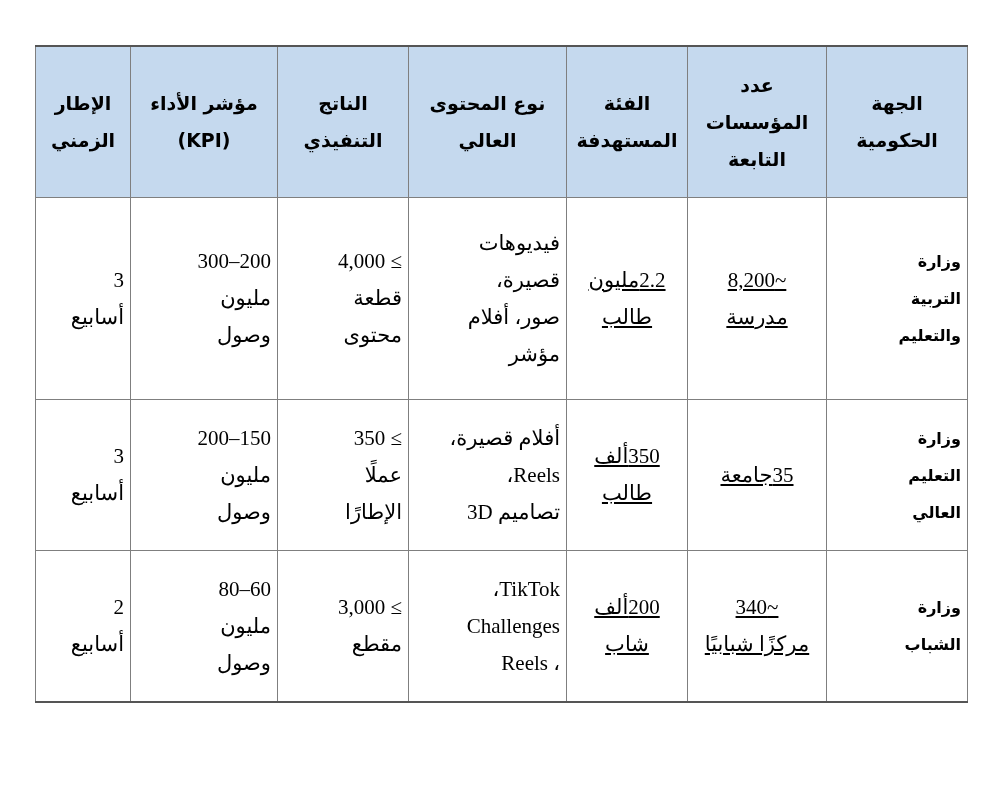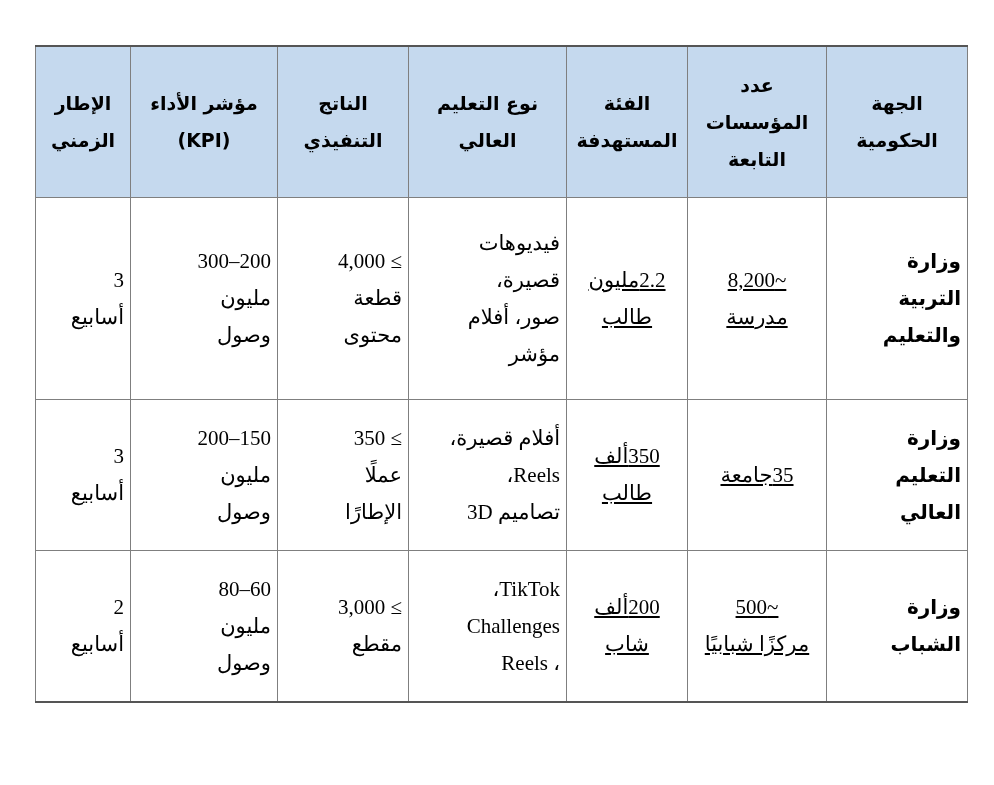--- a/index.html
+++ b/index.html
@@ -30,21 +30,21 @@
       font-family: "DejaVu Sans", "Liberation Sans", sans-serif;
       font-weight: bold;
       font-size: 19px;
       text-align: center;
       height: 138px;
     }
     .hdr-line { display: block; }
     td.entity {
       font-family: "DejaVu Sans", "Liberation Sans", sans-serif;
       font-weight: bold;
-      font-size: 20px;
+      font-size: 16px;
     }
     td .line { display: block; }
     td.center { text-align: center; text-decoration: underline; }
     tr.r1 td { height: 189px; }
     tr.r2 td { height: 138px; }
     tr.r3 td { height: 138px; }
   </style>
 </head>
 <body>
 
@@ -68,21 +68,21 @@
         <th>
           <span class="hdr-line">عدد</span>
           <span class="hdr-line">المؤسسات</span>
           <span class="hdr-line">التابعة</span>
         </th>
         <th>
           <span class="hdr-line">الفئة</span>
           <span class="hdr-line">المستهدفة</span>
         </th>
         <th>
-          <span class="hdr-line">نوع التعليم</span>
+          <span class="hdr-line">نوع المحتوى</span>
           <span class="hdr-line">العالي</span>
         </th>
         <th>
           <span class="hdr-line">الناتج</span>
           <span class="hdr-line">التنفيذي</span>
         </th>
         <th>
           <span class="hdr-line">مؤشر الأداء</span>
           <span class="hdr-line">(KPI)</span>
         </th>
@@ -162,21 +162,21 @@
           <span class="line">أسابيع</span>
         </td>
       </tr>
 
       <tr class="r3">
         <td class="entity">
           <span class="line">وزارة</span>
           <span class="line">الشباب</span>
         </td>
         <td class="center">
-          <span class="line">~500</span>
+          <span class="line">~340</span>
           <span class="line">مركزًا شبابيًا</span>
         </td>
         <td class="center">
           <span class="line">200ألف</span>
           <span class="line">شاب</span>
         </td>
         <td>
           <span class="line">TikTok،</span>
           <span class="line">Challenges</span>
           <span class="line">، Reels</span>

